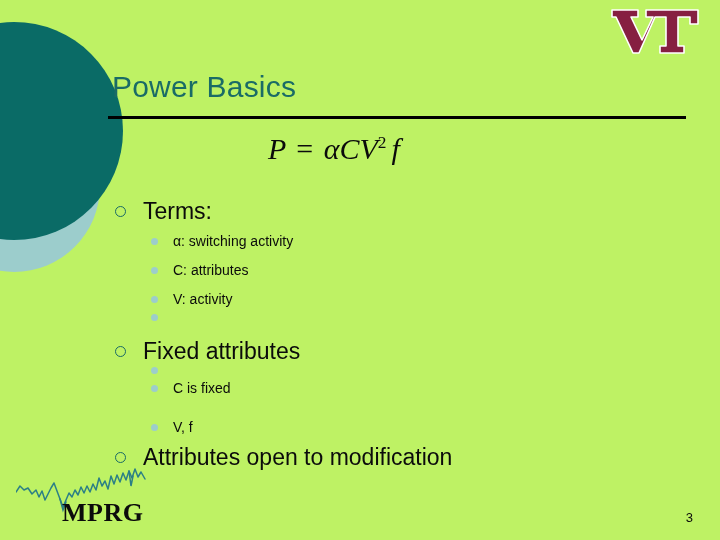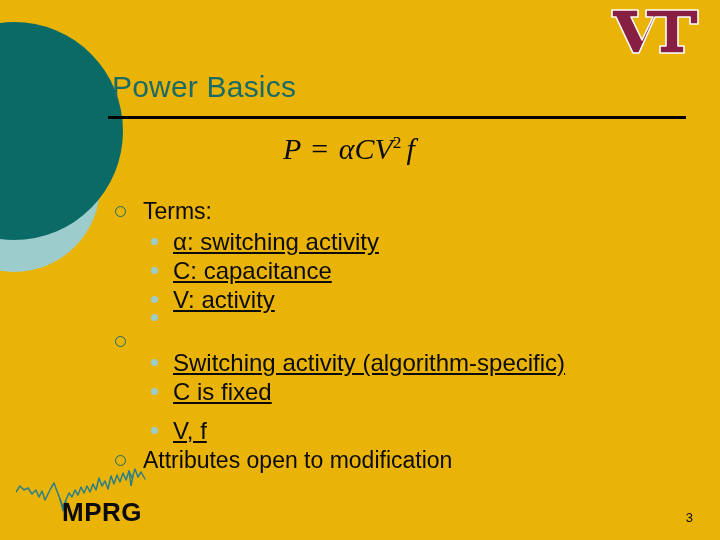--- a/index.html
+++ b/index.html
@@ -8,21 +8,21 @@
     padding: 0;
     background: #ffffff;
   }
   body {
     font-family: "Liberation Sans", sans-serif;
   }
   .slide {
     position: relative;
     width: 720px;
     height: 540px;
-    background: #eab308;
+    background: #bef264;
     overflow: hidden;
   }
 
   
   .deco-circle {
     position: absolute;
     border-radius: 50%;
   }
   .deco-circle-light {
     left: -72px;
@@ -63,21 +63,21 @@
     left: 108px;
     top: 116px;
     width: 578px;
     height: 3px;
     background: #000000;
   }
 
   
   .equation {
     position: absolute;
-    left: 283px;
+    left: 268px;
     top: 132px;
     font-family: "Liberation Serif", serif;
     font-style: italic;
     font-size: 30px;
     color: #0b0b0b;
     white-space: nowrap;
   }
   .equation .op {
     font-style: normal;
     padding: 0 3px;
@@ -140,43 +140,42 @@
   }
   .bullet-dot {
     display: block;
     width: 7px;
     height: 7px;
     border-radius: 50%;
     background: #9ccdcc;
     margin-left: 4px;
   }
   .lvl2 .txt {
-    font-size: 24px;
+    font-size: 14px;
     color: #0b0b0b;
     line-height: 29px;
     white-space: nowrap;
-    text-decoration: underline;
   }
 
   .group-gap { height: 15px; }
   .group-gap-sm { height: 10px; }
 
   
   .mprg {
     position: absolute;
     left: 16px;
     bottom: 8px;
     width: 130px;
     height: 66px;
   }
   .mprg-text {
     position: absolute;
     left: 46px;
     bottom: 4px;
-    font-family: Liberation Sans, sans-serif;
+    font-family: Liberation Serif, serif;
     font-weight: bold;
     font-size: 26px;
     letter-spacing: 0.5px;
     color: #0b0b0b;
   }
 
   
   .page-num {
     position: absolute;
     right: 27px;
@@ -219,46 +218,46 @@
     <div class="row lvl2">
       <span class="marker">
           <i class="bullet-dot"></i>
         </span>
       <span class="txt">α: switching activity</span>
     </div>
     <div class="row lvl2">
       <span class="marker">
           <i class="bullet-dot"></i>
         </span>
-      <span class="txt">C: capacitance</span>
+      <span class="txt">C: attributes</span>
     </div>
     <div class="row lvl2">
       <span class="marker">
           <i class="bullet-dot"></i>
         </span>
       <span class="txt">V: activity</span>
     </div>
     <div class="row lvl2">
       <span class="marker">
           <i class="bullet-dot"></i>
         </span>
     </div>
 
     <div class="group-gap"></div>
 
     <div class="row lvl1">
       <span class="marker">
           <i class="bullet-hollow"></i>
         </span>
-    </div>
-    <div class="row lvl2">
-      <span class="marker">
-          <i class="bullet-dot"></i>
-        </span>
-      <span class="txt">Switching activity (algorithm-specific)</span>
+      <span class="txt">Fixed attributes</span>
+    </div>
+    <div class="row lvl2">
+      <span class="marker">
+          <i class="bullet-dot"></i>
+        </span>
     </div>
     <div class="row lvl2">
       <span class="marker">
           <i class="bullet-dot"></i>
         </span>
       <span class="txt">C is fixed</span>
     </div>
 
     <div class="group-gap-sm"></div>
 

